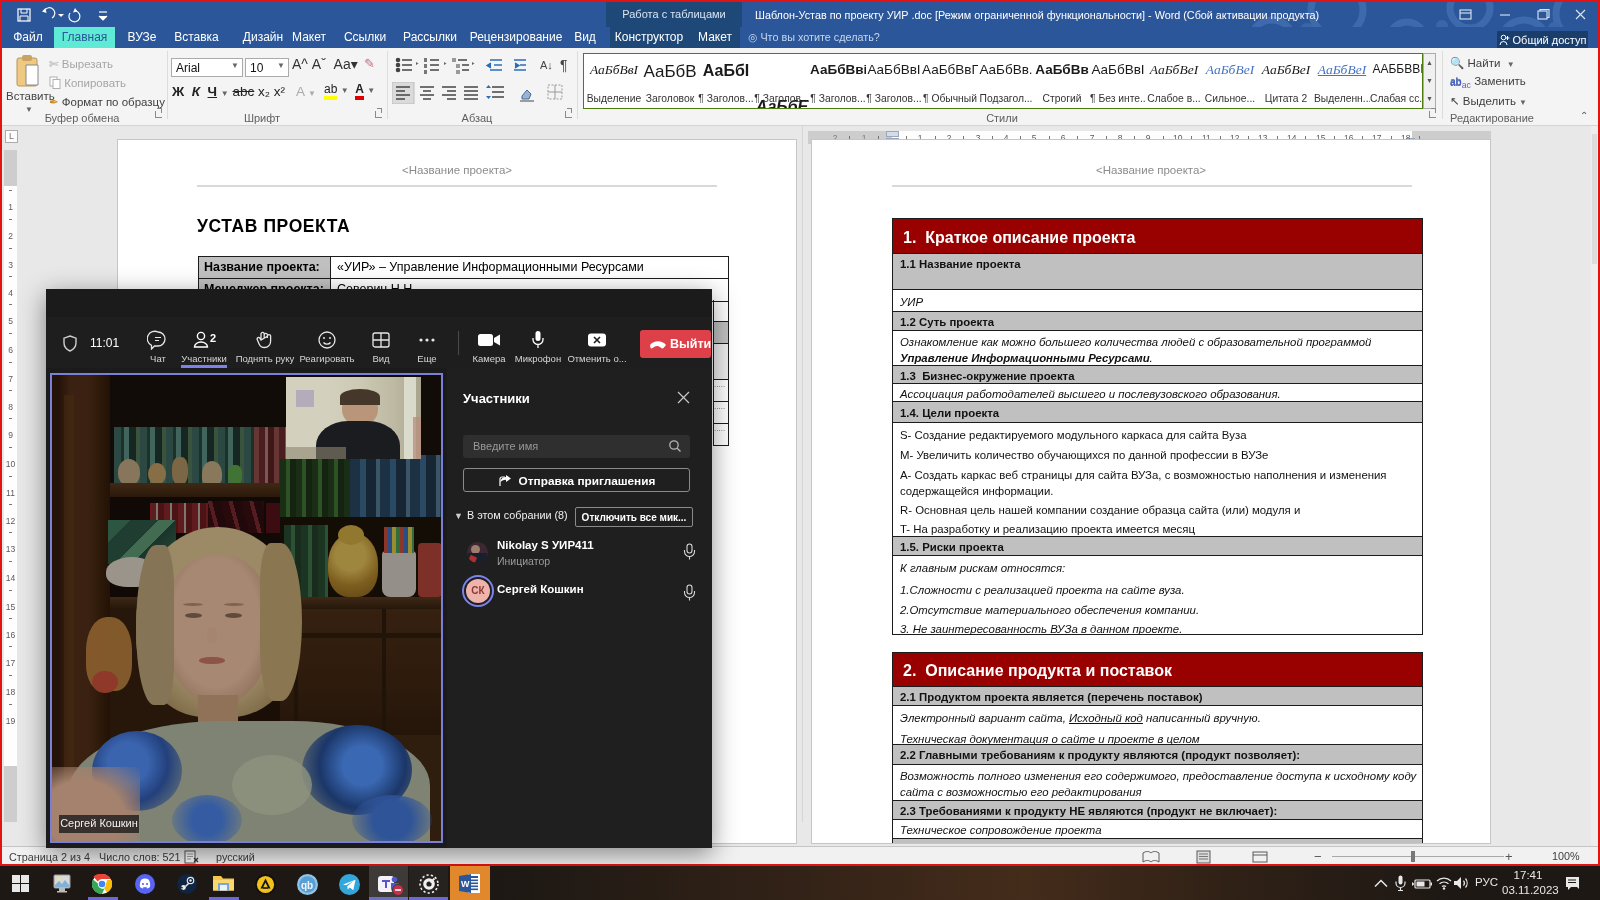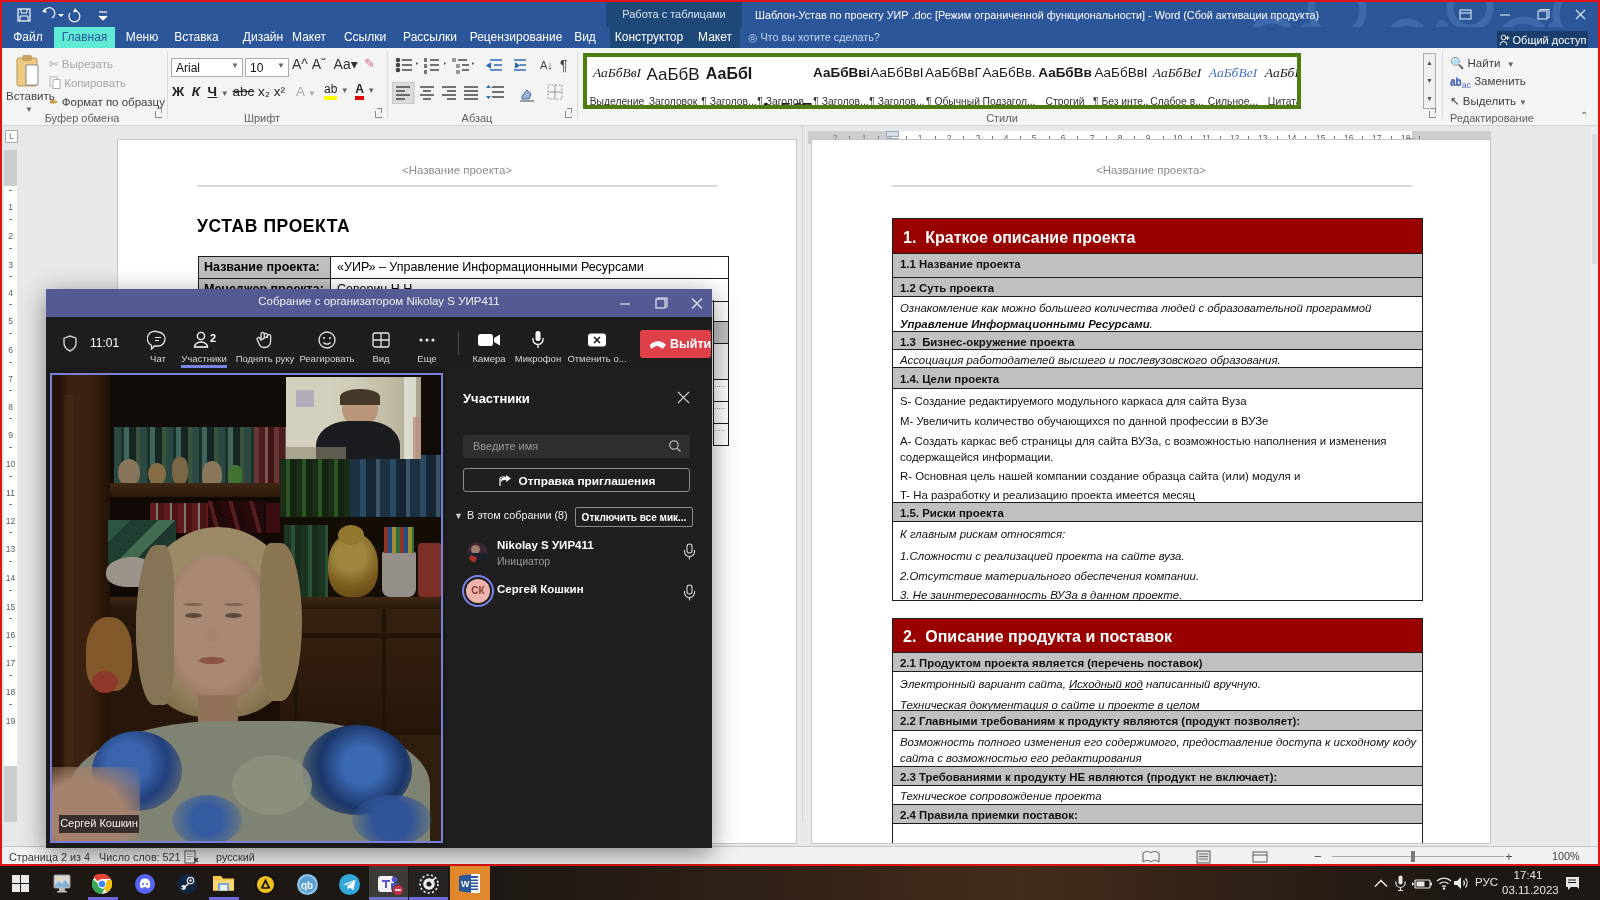--- a/index.html
+++ b/index.html
@@ -81,21 +81,21 @@
           <rect x="80" y="3" width="9" height="8"></rect>
             <path d="M82 3 v-1.5 h9 v8 h-2"></path>
           <path d="M118 2 l9 9 M127 2 l-9 9"></path>
         </g>
       </svg>
     </div>
     <div id="tabrow">
       <div class="a" style="left:608px; top:0; width:130px; height:21px; background:#1e4878;"></div>
       <div class="tab" style="left:8px;   width:36px;">Файл</div>
       <div class="tab" style="left:52px;  width:61px; background:#5eead4; color:#2b579a;">Главная</div>
-      <div class="tab" style="left:119px; width:42px;">Меню</div>
+      <div class="tab" style="left:119px; width:42px;">ВУЗе</div>
       <div class="tab" style="left:167px; width:55px;">Вставка</div>
       <div class="tab" style="left:236px; width:50px;">Дизайн</div>
       <div class="tab" style="left:284px; width:46px;">Макет</div>
       <div class="tab" style="left:338px; width:50px;">Ссылки</div>
       <div class="tab" style="left:396px; width:64px;">Рассылки</div>
       <div class="tab" style="left:466px; width:96px;">Рецензирование</div>
       <div class="tab" style="left:568px; width:30px;">Вид</div>
       <div class="tab" style="left:608px; width:78px;">Конструктор</div>
       <div class="tab" style="left:690px; width:46px;">Макет</div>
       <div class="tab" style="left:746px; width:170px; color:#c5d7ee; text-align:left; font-size:10.8px;">◎ Что вы хотите сделать?</div>
@@ -177,21 +177,21 @@
         <path d="M94 6 l2.5 -3 l2.5 3 z M94 14 l2.5 3 l2.5 -3 z" fill="#2b6cb8"></path>
         <path d="M130 14 l5 -6 l4 4 l-2 5 h-7 z" fill="#9ab3d5" stroke="#44689c"></path>
           <path d="M128 19 h14" stroke="#444"></path>
         <rect x="156" y="3" width="14" height="14" fill="none" stroke="#999" stroke-dasharray="2 1.5"></rect>
           <path d="M156 10 h14 M163 3 v14" stroke="#999"></path>
       </svg>
       <div class="glabel" style="left:420px; width:110px;">Абзац</div>
       <div class="dlg" style="left:563px; top:63px;"></div>
       <div class="gsep" style="left:575px;"></div>
 
-      <div class="a" id="styles" style="left:581px; top:5px; width:718px; height:56px; background:#fff; border:4px solid #4d7c0f; overflow:hidden;">
+      <div class="a" id="styles" style="left:581px; top:5px; width:840px; height:56px; background:#fff; border:1px solid #4d7c0f; overflow:hidden;">
         <div class="sty" style="left:2px;">
             <div class="sp" style="font-style:italic; font-family:'Liberation Serif',serif;">АаБбВвІ</div>
             <div class="sl">Выделение</div>
           </div>
         <div class="sty" style="left:58px;">
             <div class="sp" style="font-size:17px;">АаБбВ</div>
             <div class="sl">Заголовок</div>
           </div>
         <div class="sty" style="left:114px;">
             <div class="sp" style="font-size:16px; font-weight:bold;">АаБбІ</div>
@@ -378,21 +378,22 @@
           <div style="height:22px; border-bottom:1px solid #1c1c1c; color:#555; font-size:8px; overflow:hidden;">.....</div>
           <div style="height:22px; border-bottom:1px solid #1c1c1c; color:#555; font-size:8px; overflow:hidden;">.....</div>
         </div>
       </div>
       <div class="page" id="pageR" style="left:809px; top:13px; width:680px; height:705px; overflow:hidden;">
         <div class="a" style="left:0; top:24px; width:678px; text-align:center; font-size:11.5px; color:#8c8c8c;">&lt;Название проекта&gt;</div>
         <div class="a" style="left:80px; top:45px; width:520px; height:2px; background:#d9d9d9;"></div>
         <div id="rtable" class="a" style="left:80px; top:78px; width:531px;">
           <div class="t1" style="border:1px solid #1c1c1c;">
             <div class="rh" style="height:35px; padding-top:10px;">1.&nbsp; Краткое описание проекта</div>
-            <div class="gh" style="height:24px;">1.1 Название проекта</div>
+            <div class="gh" style="height:36px;">1.1 Название проекта</div>
+            <div class="wc" style="height:22px; padding-top:4px;"><i>УИР</i></div>
             <div class="gh" style="height:19px;">1.2 Суть проекта</div>
             <div class="wc" style="height:35px; padding-top:3px;"><i>Ознакомление как можно большего количества людей с образовательной программой<br><b>Управление Информационными Ресурсами</b>.</i></div>
             <div class="gh" style="height:18px;">1.3&nbsp; Бизнес-окружение проекта</div>
             <div class="wc" style="height:18px; padding-top:2px;"><i>Ассоциация работодателей высшего и послевузовского образования.</i></div>
             <div class="gh" style="height:21px; padding-top:5px;">1.4. Цели проекта</div>
             <div class="wc" style="height:114px; padding-top:4px;">
               <div>S- Создание редактируемого модульного каркаса для сайта Вуза</div>
               <div style="margin-top:4px;">M- Увеличить количество обучающихся по данной профессии в ВУЗе</div>
               <div style="margin-top:4px;">A- Создать каркас веб страницы для сайта ВУЗа, с возможностью наполнения и изменения содержащейся информации.</div>
               <div style="margin-top:3px;">R- Основная цель нашей компании создание образца сайта (или) модуля и</div>
@@ -445,31 +446,20 @@
       </svg>
       <div class="a" style="left:1312px; top:2px; color:#555; font-size:13px;">−</div>
       <div class="a" style="left:1330px; top:9px; width:172px; height:1px; background:#a9a9a9;"></div>
       <div class="a" style="left:1409px; top:4px; width:4px; height:11px; background:#777;"></div>
       <div class="a" style="left:1503px; top:2px; color:#555; font-size:13px;">+</div>
       <div class="a" style="left:1550px; top:3px;">100%</div>
     </div>
   </div>
   <div id="teams">
 
-    <div class="a" style="left:0; top:0; width:666px; height:28px; background:#555a92;">
-      <div class="a" style="left:0; top:6px; width:666px; text-align:center; color:#f2f2f2; font-size:11.5px;">Собрание с организатором Nikolay S УИР411</div>
-      <svg class="a" style="left:572px; top:8px;" width="90" height="13" viewBox="0 0 90 13">
-        <g stroke="#e8e8ee" fill="none" stroke-width="1.2">
-          <path d="M2 7 h10"></path>
-          <rect x="38" y="2" width="9" height="9"></rect>
-            <path d="M40 2 v-1 h9 v9 h-1"></path>
-          <path d="M74 1.5 l10 10 M84 1.5 l-10 10"></path>
-        </g>
-      </svg>
-    </div>
 
     <div class="a" style="left:0; top:28px; width:666px; height:51px; background:#1e1e1e;">
       <svg class="a" style="left:14px; top:17px;" width="20" height="20" viewBox="0 0 20 20">
           <path d="M10 2 l6 2.2 v4.5 c0 4 -2.6 6.8 -6 8.3 c-3.4 -1.5 -6 -4.3 -6 -8.3 v-4.5 z" fill="none" stroke="#cfcfcf" stroke-width="1.4"></path>
         </svg>
       <div class="a" style="left:44px; top:19px; color:#fff; font-size:12px;">11:01</div>
       <div class="tmbtn" style="left:90px;"><svg width="22" height="20" viewBox="0 0 22 20">
             <path d="M11 2 a7 7 0 0 1 0 14 l-3.5 0 l-3 3 v-3.6 a7 7 0 0 1 6.5 -13.4 z" fill="none" stroke="#e6e6e6" stroke-width="1.3"></path>
             <path d="M8 7.5 h6 M8 10.5 h4" stroke="#e6e6e6" stroke-width="1.2"></path>
           </svg><span>Чат</span></div>

